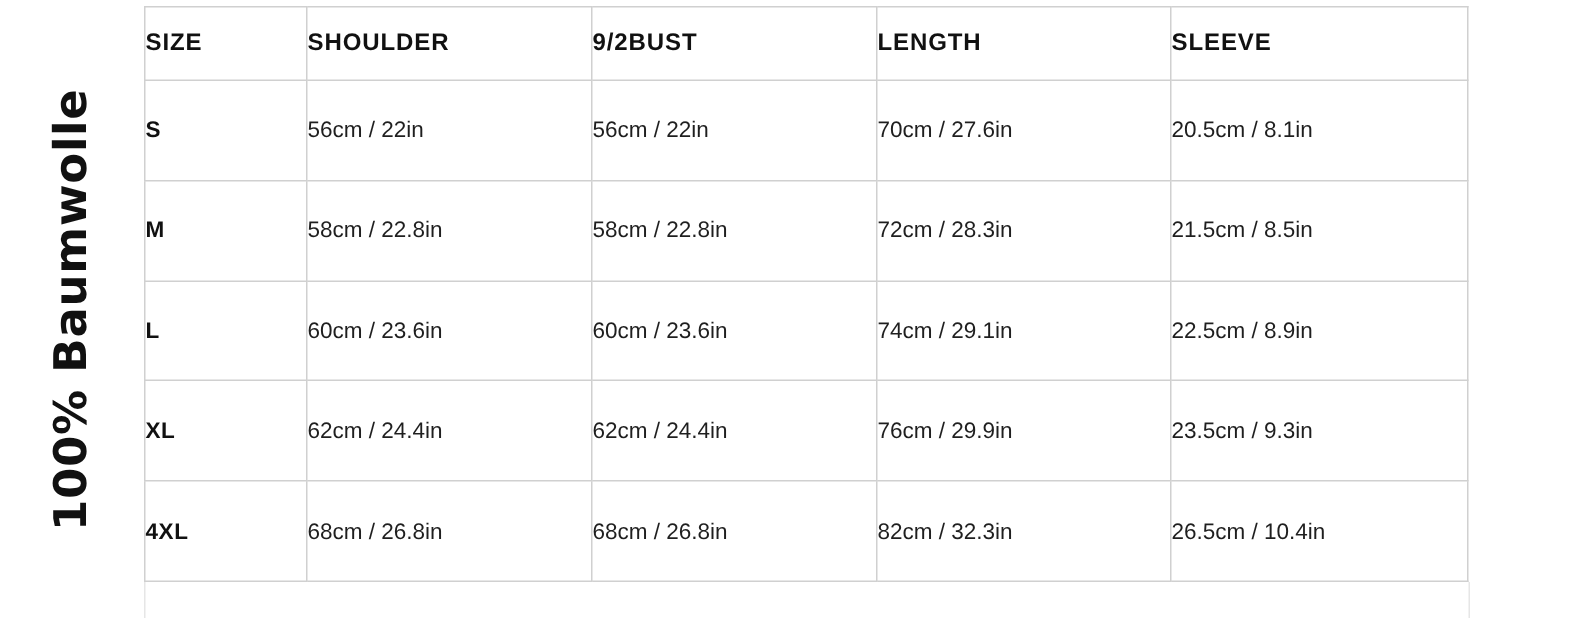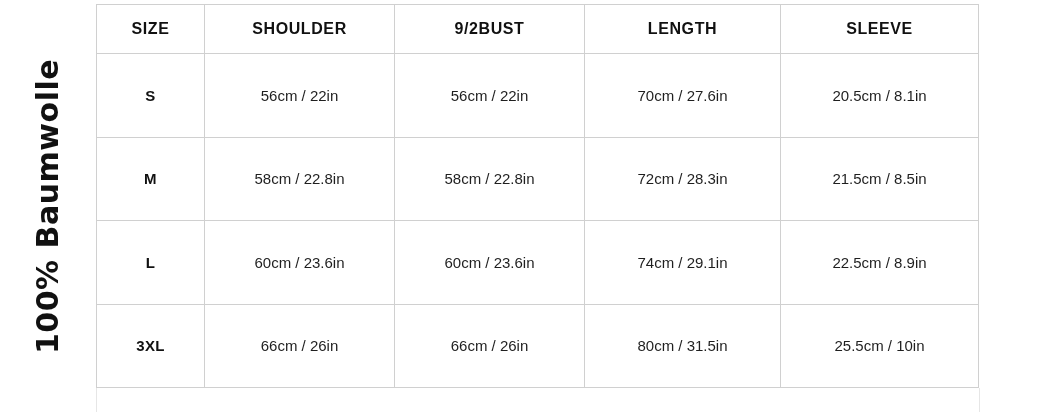--- a/index.html
+++ b/index.html
@@ -49,21 +49,21 @@
 
   table.size-chart {
     border-collapse: collapse;
     width: 882px;
     height: 384px;
     table-layout: fixed;
   }
   table.size-chart th,
   table.size-chart td {
     border: 1px solid #d0d0d0;
-    text-align: center;
+    text-align: left;
     vertical-align: middle;
     font-size: 15px;
     color: #1f1f1f;
     padding: 0;
   }
   table.size-chart thead th {
     font-weight: bold;
     font-size: 16px;
     letter-spacing: 0.6px;
     height: 48px;
@@ -139,23 +139,30 @@
         <td>21.5cm / 8.5in</td>
       </tr>
       <tr>
         <td class="size-cell">L</td>
         <td>60cm / 23.6in</td>
         <td>60cm / 23.6in</td>
         <td>74cm / 29.1in</td>
         <td>22.5cm / 8.9in</td>
       </tr>
       <tr>
-        <td class="size-cell">3XL</td>
-        <td>66cm / 26in</td>
-        <td>66cm / 26in</td>
-        <td>80cm / 31.5in</td>
-        <td>25.5cm / 10in</td>
+        <td class="size-cell">XL</td>
+        <td>62cm / 24.4in</td>
+        <td>62cm / 24.4in</td>
+        <td>76cm / 29.9in</td>
+        <td>23.5cm / 9.3in</td>
+      </tr>
+      <tr>
+        <td class="size-cell">4XL</td>
+        <td>68cm / 26.8in</td>
+        <td>68cm / 26.8in</td>
+        <td>82cm / 32.3in</td>
+        <td>26.5cm / 10.4in</td>
       </tr>
     </tbody>
   </table>
 </div>
 
 <div class="bottom-strip"></div>
 
 </body></html>

